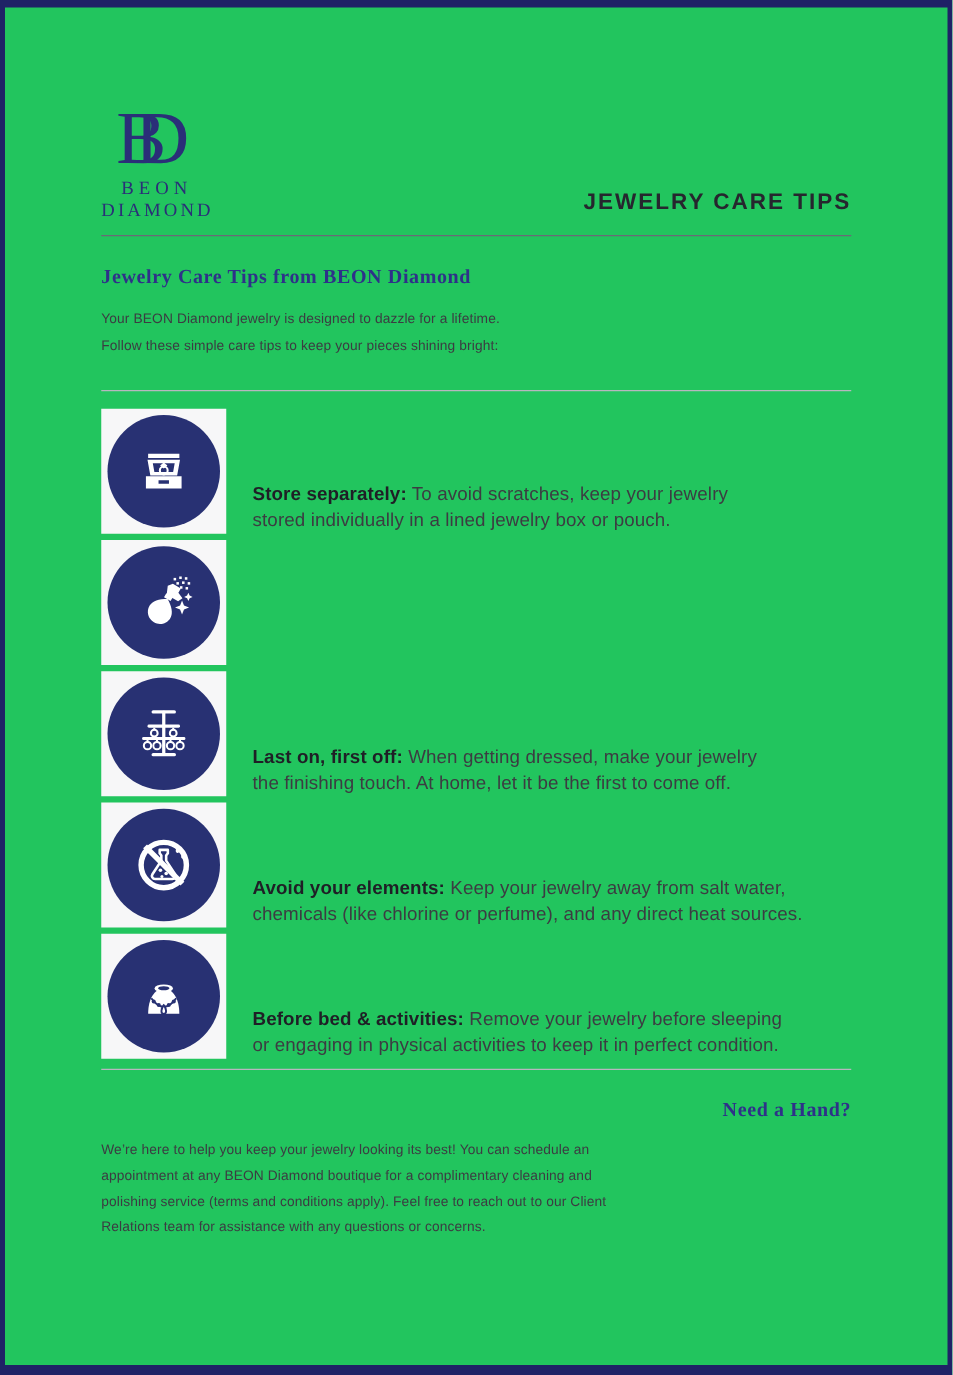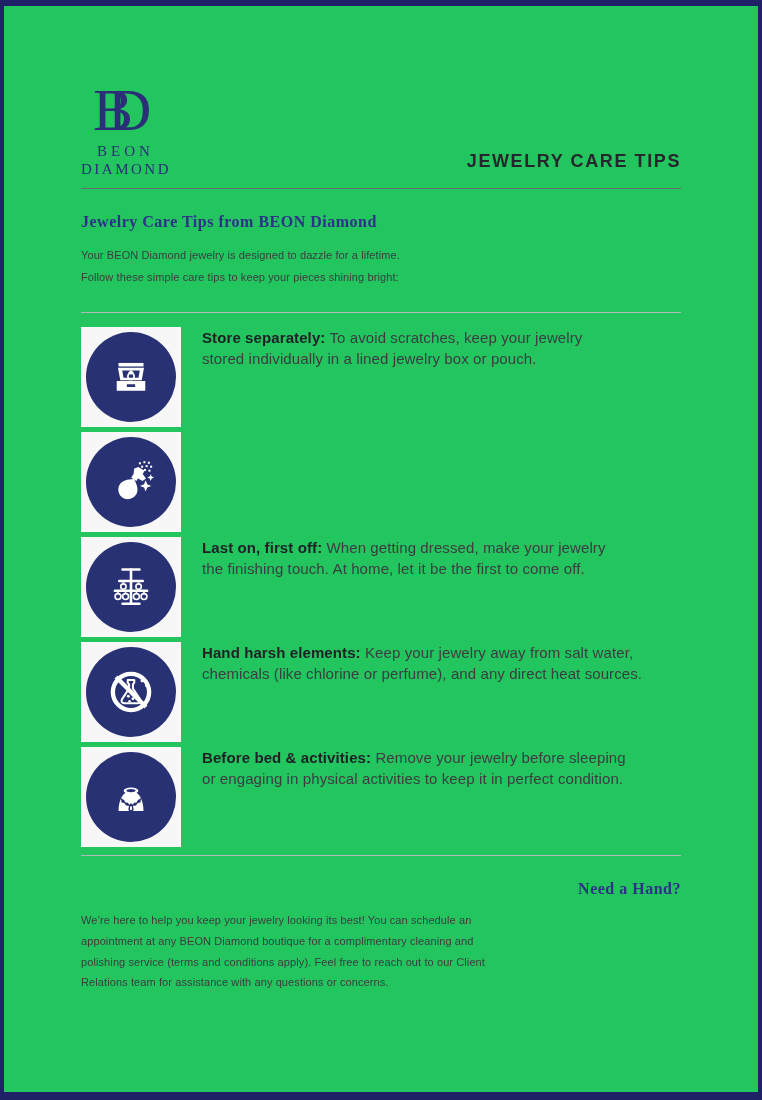--- a/index.html
+++ b/index.html
@@ -24,21 +24,21 @@
   .divider.light{border-top-color:#b7b7bf;}
   
   h1.section-heading,h2.section-heading{
     font-family:"Liberation Serif",serif;font-weight:600;
     font-size:16px;color:#2e3189;letter-spacing:.5px;margin:24px 0 0;
   }
   .body-text{font-size:11px;line-height:22px;color:#3c3c42;letter-spacing:.1px;
     white-space:pre-line;margin:13px 0 0;}
   
   .tips{margin-top:14px;display:flex;flex-direction:column;row-gap:5px;}
-  .tip-row{display:flex;align-items:flex-start;column-gap:21px;height:100px;}
+  .tip-row{display:flex;align-items:flex-end;column-gap:21px;height:100px;}
   .tip-icon-box{width:100px;height:100px;flex:0 0 auto;background:#f7f7f8;
     display:flex;align-items:center;justify-content:center;}
   .tip-circle{width:90px;height:90px;border-radius:50%;background:#283173;
     display:flex;align-items:center;justify-content:center;}
   .tip-text{font-size:15px;line-height:21px;color:#3c3c42;letter-spacing:.1px;margin:0;}
   .tip-text strong{color:#1f1f26;}
   .tip-text .rest{white-space:pre-line;}
   
   .help-heading{margin-top:26px;text-align:right;}
   .help-body{line-height:20.8px;margin-top:12px;}
@@ -150,21 +150,21 @@
               <circle cx="21.8" cy="27.5" r="1.2" fill="#ffffff"></circle>
               <circle cx="25.6" cy="29.6" r="1.2" fill="#ffffff"></circle>
               <circle cx="22.8" cy="31.6" r="1" fill="#ffffff"></circle>
               <path fill="#ffffff" d="M33.6 11.8c1.5 2.2 1.2 3.9-.2 4.2-1.3.3-2.1-1.4-.8-3.4z"></path>
               <path fill="#ffffff" d="M37 16.2c1.3 1.9 1 3.3-.2 3.6-1.1.2-1.8-1.2-.7-2.9z"></path>
               <circle cx="24" cy="24" r="15" fill="none" stroke="#ffffff" stroke-width="3.6"></circle>
               <rect x="22.2" y="6.5" width="3.6" height="35" transform="rotate(-45 24 24)" fill="#ffffff"></rect>
             </svg>
           </div>
         </div>
-        <p class="tip-text"><strong>Hand harsh elements:</strong> <span class="rest">Keep your jewelry away from salt water,
+        <p class="tip-text"><strong>Avoid your elements:</strong> <span class="rest">Keep your jewelry away from salt water,
 chemicals (like chlorine or perfume), and any direct heat sources.</span></p>
       </div>
 
       <div class="tip-row">
         <div class="tip-icon-box">
           <div class="tip-circle">
             <svg width="52" height="52" viewBox="0 0 48 48">
               <path fill="#ffffff" d="M12.5 37c0-11 4.5-18.5 11.5-18.5S35.5 26 35.5 37z"></path>
               <ellipse cx="24" cy="18.2" rx="6.8" ry="2.9" fill="#ffffff"></ellipse>
               <ellipse cx="24" cy="18.1" rx="4.2" ry="1.5" fill="#283173"></ellipse>

